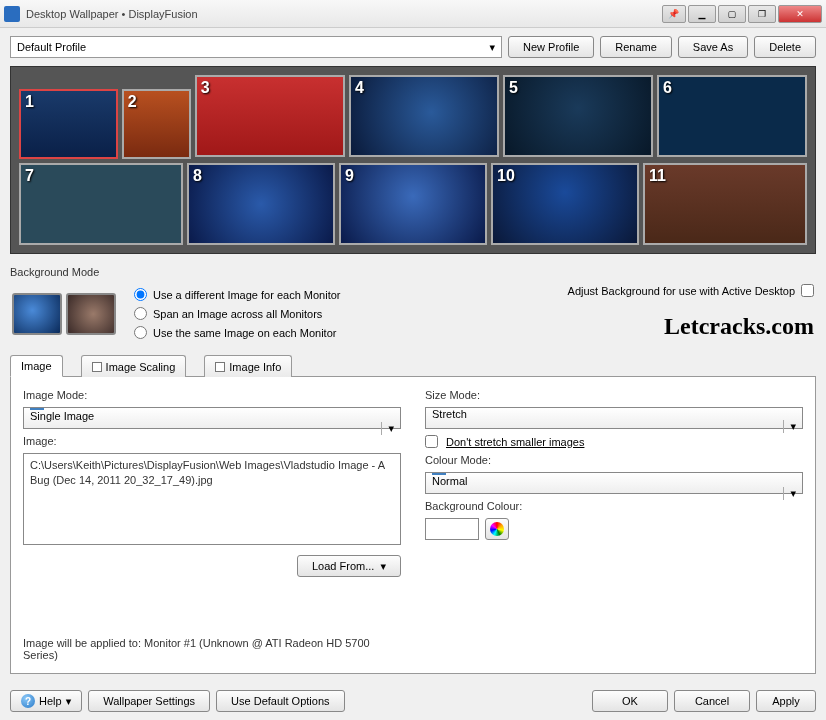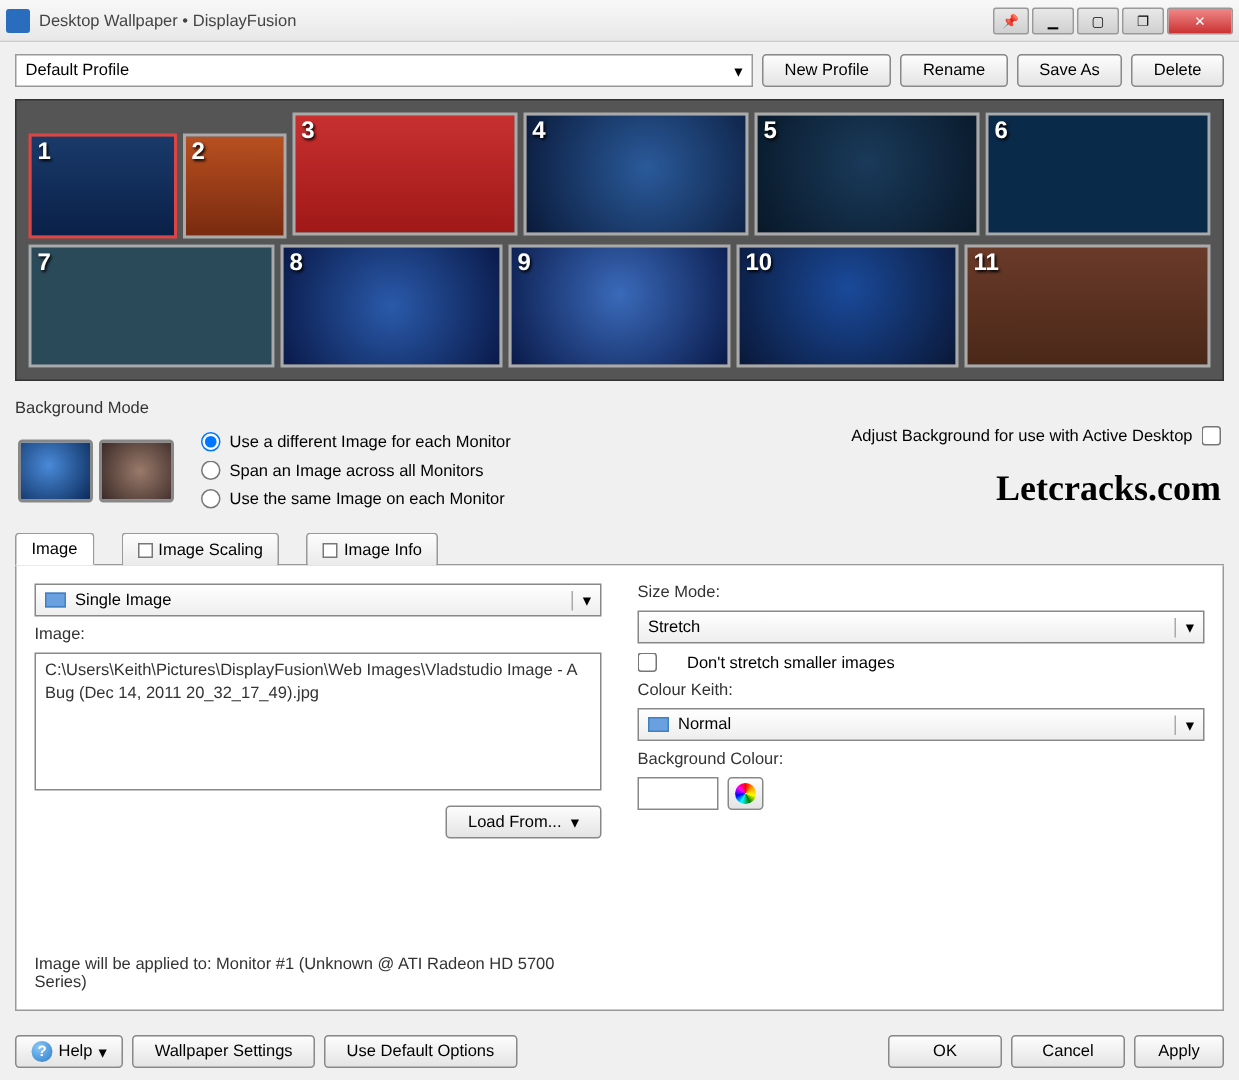--- a/index.html
+++ b/index.html
@@ -44,26 +44,26 @@
 .bg-mode-right { margin-left: auto; text-align: right; }
 .active-desktop { display: flex; align-items: center; gap: 6px; justify-content: flex-end; }
 .watermark { font-family: Georgia, serif; font-size: 24px; font-weight: bold; margin-top: 16px; }
 .tabs { display: flex; border-bottom: 1px solid #999; }
 .tab { padding: 4px 10px; border: 1px solid #999; border-bottom: none; background: linear-gradient(#fdfdfd,#eaeaea); margin-right: 18px; border-radius: 3px 3px 0 0; display: flex; align-items: center; gap: 4px; cursor: pointer; position: relative; top: 1px; }
 .tab.active { background: #fff; border-bottom: 1px solid #fff; }
 .tab .chk { width: 10px; height: 10px; border: 1px solid #777; background: #fff; }
 .tab-body { border: 1px solid #999; border-top: none; background: #fff; padding: 12px; display: flex; gap: 24px; flex: 1; margin-bottom: 10px; }
 .col { flex: 1; display: flex; flex-direction: column; gap: 6px; }
 .field-label { color: #333; }
-.select { height: 22px; border: 1px solid #888; background: linear-gradient(#fff,#eee); display: flex; align-items: center; padding: 0 6px; }
+.select { height: 22px; border: 1px solid #888; background: linear-gradient(#fff,#eee); display: flex; align-items: flex-start; padding: 0 6px; flex-direction: column; }
 .select .ico { width: 14px; height: 10px; background: #6aa0e0; margin-right: 6px; border: 1px solid #4080c0; }
 .select .arrow { margin-left: auto; border-left: 1px solid #aaa; padding-left: 6px; }
 .textarea { border: 1px solid #888; background: #fff; height: 92px; padding: 4px 6px; font-size: 11px; line-height: 1.4; color: #333; overflow: hidden; }
 .load-row { display: flex; justify-content: flex-end; margin-top: 4px; }
-.checkbox-row { display: flex; align-items: center; gap: 20px; }
+.checkbox-row { display: flex; align-items: center; gap: 8px; text-decoration: underline; }
 .color-row { display: flex; gap: 6px; align-items: center; }
 .color-swatch { width: 54px; height: 22px; border: 1px solid #888; background: #fff; }
 .color-btn { width: 24px; height: 22px; border: 1px solid #888; border-radius: 3px; background: linear-gradient(#fdfdfd,#e4e4e4); display: flex; align-items: center; justify-content: center; }
 .color-wheel { width: 14px; height: 14px; border-radius: 50%; background: conic-gradient(red,orange,yellow,green,cyan,blue,magenta,red); }
 .status { font-size: 11px; color: #333; margin-top: auto; }
 .footer { display: flex; gap: 6px; padding-top: 6px; }
 .footer .spacer { flex: 1; }
 .help-btn { display: flex; align-items: center; gap: 4px; padding: 0 10px; }
 .help-ico { width: 14px; height: 14px; border-radius: 50%; background: radial-gradient(circle at 35% 30%, #8ac8f8, #2a7ac8); display: flex; align-items: center; justify-content: center; color: #fff; font-size: 10px; font-weight: bold; }
 input[type=radio], input[type=checkbox] { margin: 0; }
@@ -178,20 +178,21 @@
         <span>Image Scaling</span>
       </div>
     <div class="tab">
         <span class="chk"></span>
         <span>Image Info</span>
       </div>
   </div>
 
   <div class="tab-body">
     <div class="col">
+      <div class="field-label">Image Mode:</div>
       <div class="select">
         <span class="ico"></span>
         <span>Single Image</span>
         <span class="arrow">▾</span>
       </div>
       <div class="field-label">Image:</div>
       <div class="textarea">C:\Users\Keith\Pictures\DisplayFusion\Web Images\Vladstudio Image - A Bug (Dec 14, 2011 20_32_17_49).jpg</div>
       <div class="load-row">
         <div class="btn-std"><span>Load From...</span>&nbsp;&nbsp;▾</div>
       </div>
@@ -200,21 +201,21 @@
     <div class="col">
       <div class="field-label">Size Mode:</div>
       <div class="select">
         <span>Stretch</span>
         <span class="arrow">▾</span>
       </div>
       <div class="checkbox-row">
         <input type="checkbox" style="">
         <span>Don't stretch smaller images</span>
       </div>
-      <div class="field-label">Colour Keith:</div>
+      <div class="field-label">Colour Mode:</div>
       <div class="select">
         <span class="ico"></span>
         <span>Normal</span>
         <span class="arrow">▾</span>
       </div>
       <div class="field-label">Background Colour:</div>
       <div class="color-row">
         <div class="color-swatch"></div>
         <div class="color-btn">
             <div class="color-wheel"></div>

